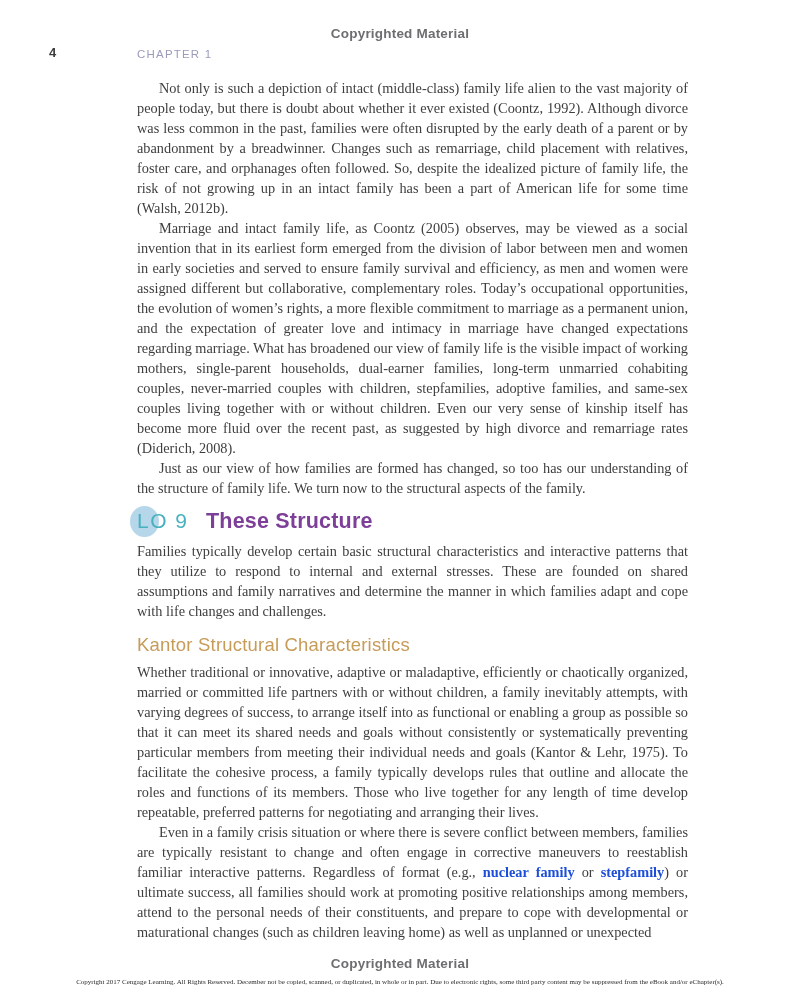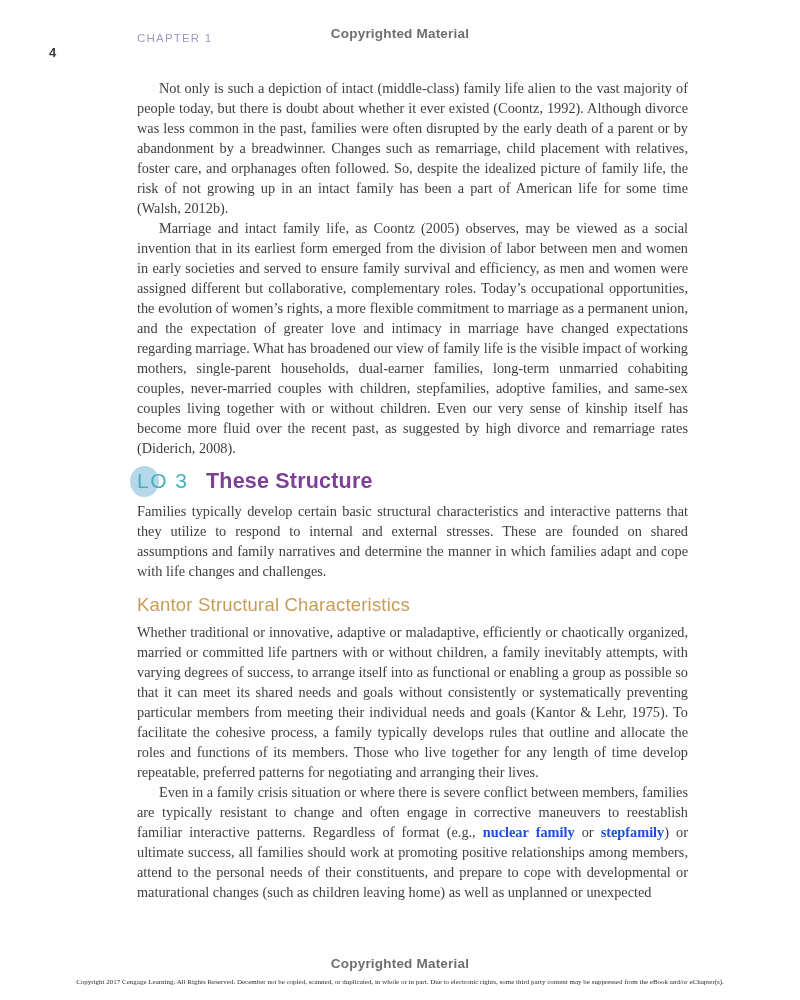--- a/index.html
+++ b/index.html
@@ -31,21 +31,21 @@
     left: 49px;
     top: 45px;
     font-family: "Liberation Sans", sans-serif;
     font-weight: bold;
     font-size: 13px;
     color: #3c3c3c;
   }
   .chapter-label {
     position: absolute;
     left: 137px;
-    top: 32px;
+    top: 48px;
     font-family: "Liberation Sans", sans-serif;
     font-size: 11.5px;
     letter-spacing: 1.2px;
     color: #9b9bbd;
   }
 
   .body-col {
     position: absolute;
     left: 137px;
     top: 78px;
@@ -121,24 +121,25 @@
 
   <div class="banner top">Copyrighted Material</div>
 
   <div class="page-number">4</div>
   <div class="chapter-label">CHAPTER 1</div>
 
   <div class="body-col">
 
     <p class="body indent">Not only is such a depiction of intact (middle-class) family life alien to the vast majority of people today, but there is doubt about whether it ever existed (Coontz, 1992). Although divorce was less common in the past, families were often disrupted by the early death of a parent or by abandonment by a breadwinner. Changes such as remarriage, child placement with relatives, foster care, and orphanages often followed. So, despite the idealized picture of family life, the risk of not growing up in an intact family has been a part of American life for some time (Walsh, 2012b).</p>
     <p class="body indent">Marriage and intact family life, as Coontz (2005) observes, may be viewed as a social invention that in its earliest form emerged from the division of labor between men and women in early societies and served to ensure family survival and efficiency, as men and women were assigned different but collaborative, complementary roles. Today’s occupational opportunities, the evolution of women’s rights, a more flexible commitment to marriage as a permanent union, and the expectation of greater love and intimacy in marriage have changed expectations regarding marriage. What has broadened our view of family life is the visible impact of working mothers, single-parent households, dual-earner families, long-term unmarried cohabiting couples, never-married couples with children, stepfamilies, adoptive families, and same-sex couples living together with or without children. Even our very sense of kinship itself has become more fluid over the recent past, as suggested by high divorce and remarriage rates (Diderich, 2008).</p>
+    <p class="body indent">Just as our view of how families are formed has changed, so too has our understanding of the structure of family life. We turn now to the structural aspects of the family.</p>
 
     <div class="lo-heading">
       <span class="lo-ellipse"></span>
-      <span class="lo-label">LO 3</span>
+      <span class="lo-label">LO 9</span>
       <span class="lo-title">These Structure</span>
     </div>
 
     <p class="body">Families typically develop certain basic structural characteristics and interactive patterns that they utilize to respond to internal and external stresses. These are founded on shared assumptions and family narratives and determine the manner in which families adapt and cope with life changes and challenges.</p>
 
     <div class="sub-heading">Kantor Structural Characteristics</div>
 
     <p class="body">Whether traditional or innovative, adaptive or maladaptive, efficiently or chaotically organized, married or committed life partners with or without children, a family inevitably attempts, with varying degrees of success, to arrange itself into as functional or enabling a group as possible so that it can meet its shared needs and goals without consistently or systematically preventing particular members from meeting their individual needs and goals (Kantor &amp; Lehr, 1975). To facilitate the cohesive process, a family typically develops rules that outline and allocate the roles and functions of its members. Those who live together for any length of time develop repeatable, preferred patterns for negotiating and arranging their lives.</p>
     <p class="body indent"><span>Even in a family crisis situation or where there is severe conflict between members, families are typically resistant to change and often engage in corrective maneuvers to reestablish familiar interactive patterns. Regardless of format (e.g., </span><b>nuclear family</b><span> or </span><b>stepfamily</b><span>) or ultimate success, all families should work at promoting positive relationships among members, attend to the personal needs of their constituents, and prepare to cope with developmental or maturational changes (such as children leaving home) as well as unplanned or unexpected</span></p>
 

